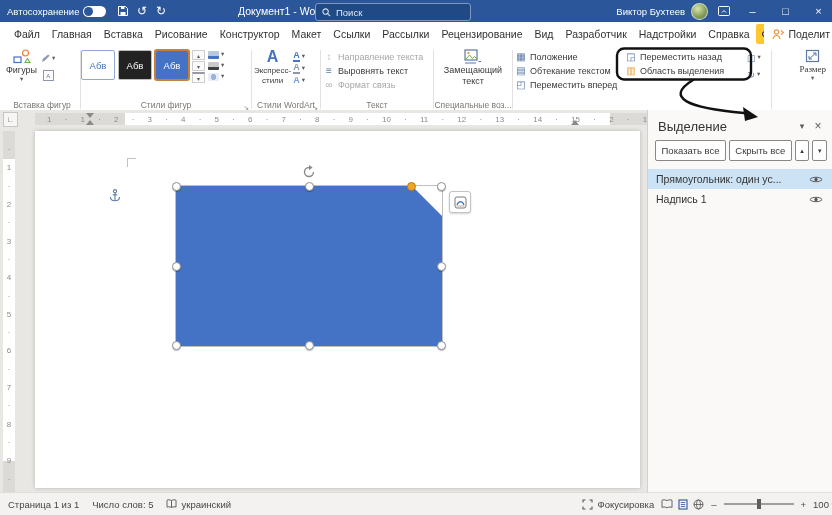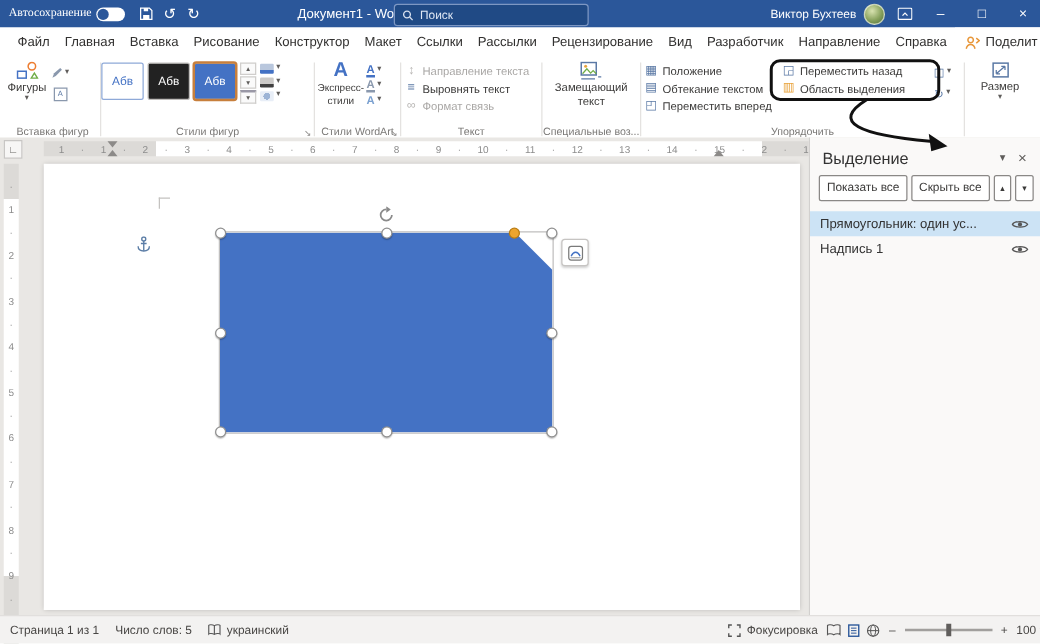--- a/index.html
+++ b/index.html
@@ -1,21 +1,21 @@
 <!DOCTYPE html>
 <html><head>
 <meta charset="utf-8">
 <style>
   html,body{margin:0;padding:0;}
   body{width:832px;height:515px;font-family:"Liberation Sans",sans-serif;-webkit-font-smoothing:antialiased;}
   .app{position:relative;width:832px;height:515px;background:#fff;overflow:hidden;font-size:10px;color:#323130;}
 
   
   .titlebar{position:absolute;left:0;top:0;width:100%;height:22px;background:#2b579a;color:#fff;display:flex;align-items:center;}
-  .autosave{display:flex;align-items:center;gap:4px;padding:0 7px;font-size:9.5px;font-family:Liberation Serif, serif;}
+  .autosave{display:flex;align-items:center;gap:4px;padding:0 7px;font-size:9.5px;}
   .toggle{width:23px;height:11px;background:#fff;border-radius:6px;position:relative;}
   .toggle::before{content:"";position:absolute;left:1px;top:1px;width:9px;height:9px;border-radius:50%;background:#2b579a;}
   .tb-btn{width:19px;height:22px;display:flex;align-items:center;justify-content:center;font-size:12px;color:#fff;}
   .tb-title{position:absolute;left:238px;top:0;height:22px;display:flex;align-items:center;font-size:10.5px;white-space:nowrap;}
   .tb-search{position:absolute;left:315px;top:3px;width:142px;height:16px;background:#204a85;border:1px solid #7d97c3;border-radius:3px;display:flex;align-items:center;gap:5px;padding:0 6px;color:#dfe8f5;font-size:9.5px;}
   .tb-right{margin-left:auto;display:flex;align-items:center;gap:6px;}
   .user-name{font-size:9.5px;white-space:nowrap;}
   .avatar{width:15px;height:15px;border-radius:50%;background:radial-gradient(circle at 38% 32%,#d9e3b0,#87a15c 55%,#4f6e3a);border:1px solid rgba(255,255,255,.6);}
   .win-btn{width:27px;height:22px;display:flex;align-items:center;justify-content:center;font-size:11px;}
 
@@ -165,21 +165,21 @@
       <div class="tab">Ссылки</div>
 
       <div class="tab">Рассылки</div>
 
       <div class="tab">Рецензирование</div>
 
       <div class="tab">Вид</div>
 
       <div class="tab">Разработчик</div>
 
-      <div class="tab">Направление</div>
+      <div class="tab">Надстройки</div>
 
       <div class="tab">Справка</div>
 
       <div class="tab active">Формат фигуры</div>
     </div>
   <div class="share">
     <svg width="12" height="12" viewBox="0 0 12 12">
         <circle cx="4.5" cy="4" r="2.2" fill="none" stroke="#e8973a" stroke-width="1.2"></circle>
         <path d="M1 11c.5-2.5 2-3.5 3.5-3.5S7.5 8.5 8 11" fill="none" stroke="#e8973a" stroke-width="1.2"></path>
         <path d="M9 2.5l2.5 2L9 6.5" fill="none" stroke="#e8973a" stroke-width="1.2"></path>
@@ -353,26 +353,25 @@
           <div class="minibtn">
               <span class="gly" style="font-size:9px;color:#5b79a5;">◫</span>
               <span class="dd-s">▾</span>
             </div>
           <div class="minibtn">
               <span class="gly" style="font-size:9px;color:#5b79a5;">↻</span>
               <span class="dd-s">▾</span>
             </div>
         </div>
       </div>
-      <div class="rg-label">Упорядочить</div>
     </div>
     <div class="rg-div"></div>
 
     <div class="rgroup" style="width:56px">
-      <div class="rg-content" style="justify-content:center;">
+      <div class="rg-content" style="justify-content:flex-end;font-family:Liberation Serif, serif;">
         <div class="bigbtn">
           <svg width="15" height="14" viewBox="0 0 15 14">
               <rect x="1.5" y="1.5" width="12" height="11" fill="none" stroke="#5b79a5" stroke-width="1.2"></rect>
               <path d="M4 10L11 4M11 4h-3M11 4v3M4 10h3M4 10V7" fill="none" stroke="#5b79a5" stroke-width="1"></path>
             </svg>
           <span>Размер</span>
           <span class="dd-s">▾</span>
         </div>
       </div>
       <div class="rg-label"></div>

